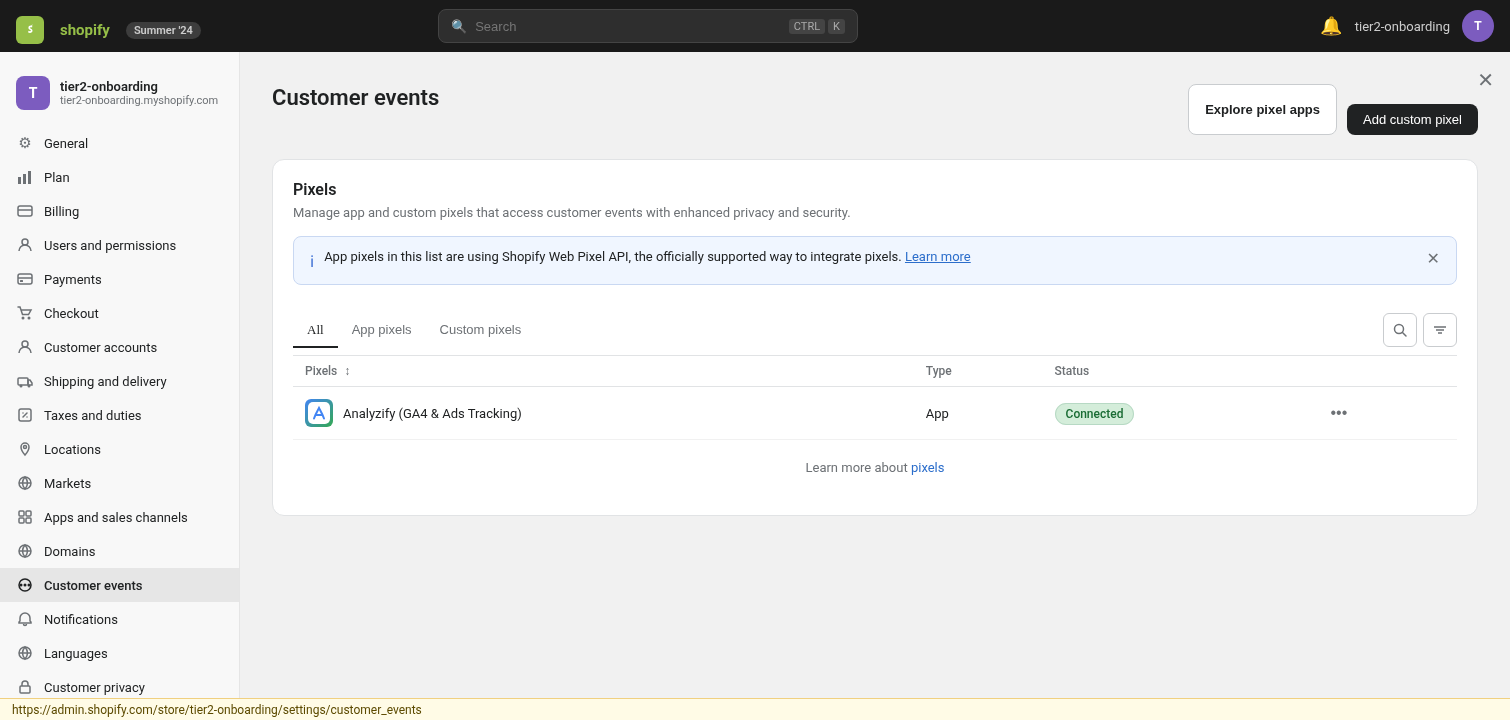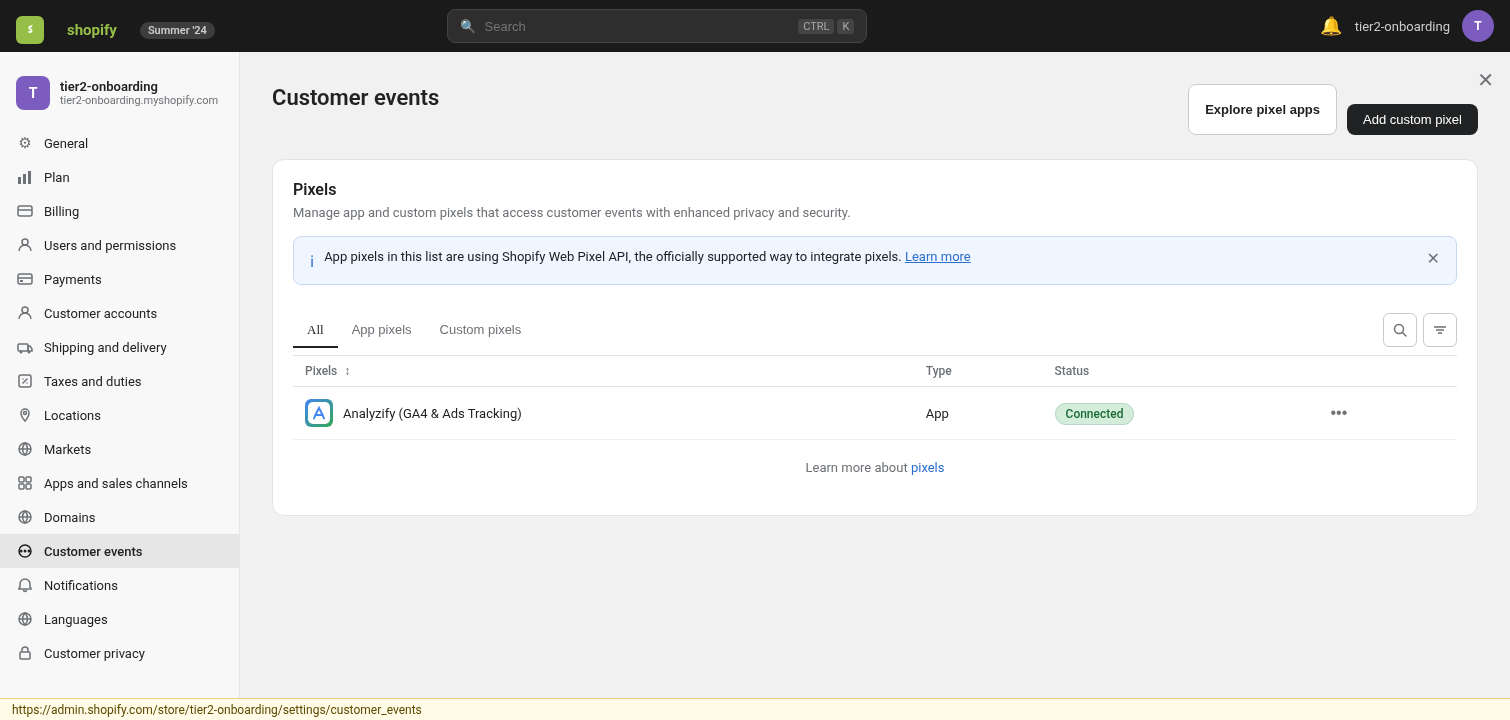--- a/index.html
+++ b/index.html
@@ -18,21 +18,21 @@
       align-items: center;
       padding: 0 16px;
       gap: 12px;
       position: fixed;
       top: 0; left: 0; right: 0;
       z-index: 100;
     }
     .topnav-logo {
       display: flex;
       align-items: center;
-      gap: 23px;
+      gap: 16px;
       color: #fff;
       font-weight: 600;
       font-size: 15px;
       margin-top: 8px;
     }
     .shopify-icon {
       width: 28px;
       height: 28px;
       background: #96bf48;
       border-radius: 6px;
@@ -523,20 +523,30 @@
       </a>
       <a class="nav-item">
         <span class="nav-icon">
           <svg width="16" height="16" viewBox="0 0 16 16" fill="none">
               <rect x="1" y="3" width="14" height="10" rx="2" stroke="#6d7175" stroke-width="1.5"></rect>
               <line x1="1" y1="7" x2="15" y2="7" stroke="#6d7175" stroke-width="1.5"></line>
               <rect x="3" y="9" width="3" height="2" rx="0.5" fill="#6d7175"></rect>
             </svg>
         </span>
         <span>Payments</span>
+      </a>
+      <a class="nav-item">
+        <span class="nav-icon">
+          <svg width="16" height="16" viewBox="0 0 16 16" fill="none">
+              <circle cx="6" cy="13" r="1.5" fill="#6d7175"></circle>
+              <circle cx="12" cy="13" r="1.5" fill="#6d7175"></circle>
+              <path d="M1 2h2l2.5 7.5h6L14 5H4.5" stroke="#6d7175" stroke-width="1.5" stroke-linecap="round"></path>
+            </svg>
+        </span>
+        <span>Checkout</span>
       </a>
       <a class="nav-item">
         <span class="nav-icon">
           <svg width="16" height="16" viewBox="0 0 16 16" fill="none">
               <circle cx="8" cy="5" r="3" stroke="#6d7175" stroke-width="1.5"></circle>
               <path d="M2 14c0-3.3 2.7-6 6-6s6 2.7 6 6" stroke="#6d7175" stroke-width="1.5"></path>
             </svg>
         </span>
         <span>Customer accounts</span>
       </a>

